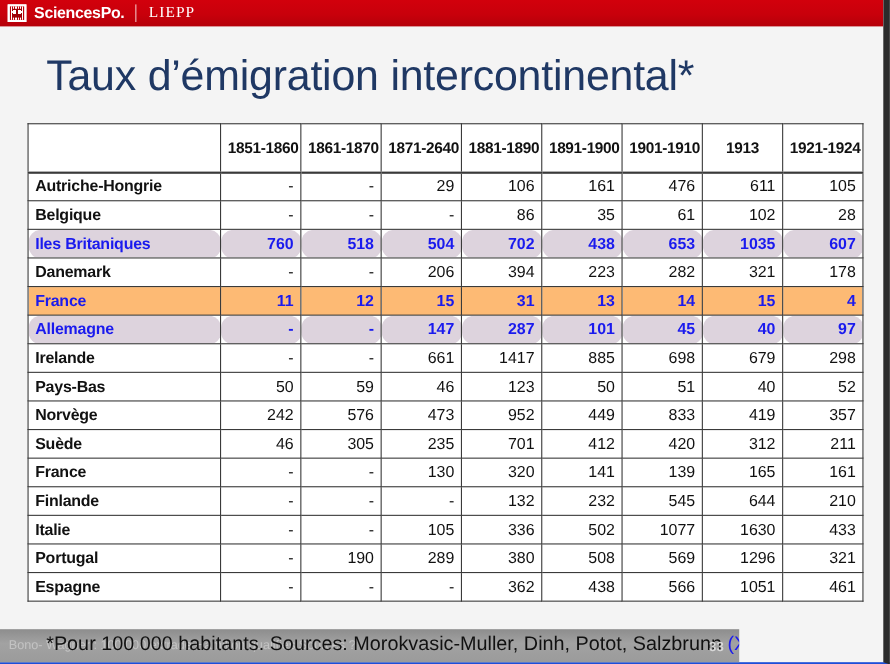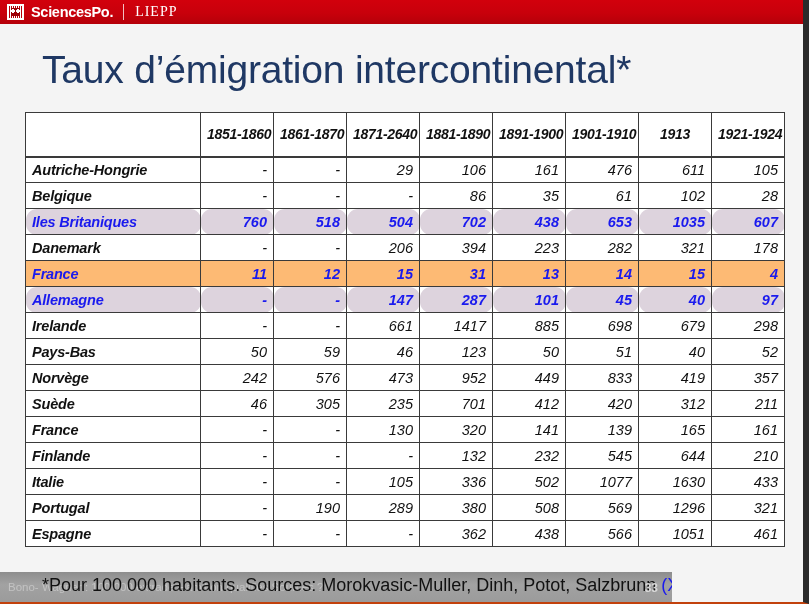--- a/index.html
+++ b/index.html
@@ -11,21 +11,21 @@
     font-family: "Liberation Sans", sans-serif;
   }
   #slide {
     position: relative;
     width: 809px;
     height: 604px;
     overflow: hidden;
     background: #f4f4f4;
     box-sizing: border-box;
     border-right: 6px solid #2b2b2b;
-    border-bottom: 2px solid #c2410c;
+    border-bottom: 2px solid #1d4ed8;
   }
 
   
   #banner {
     position: absolute;
     left: 0; top: 0;
     width: 803px;
     height: 24px;
     background: #d8000f;
     background: linear-gradient(to bottom, #d2000c 0%, #c8000b 55%, #b50009 100%);
@@ -97,21 +97,20 @@
     white-space: nowrap;
     letter-spacing: -0.2px;
   }
 
   
   #table-wrap {
     position: absolute;
     left: 25px;
     top: 112px;
     width: 686px;
-    font-style: italic;
   }
   table {
     border-collapse: collapse;
     width: 100%;
     table-layout: fixed;
     background: #ffffff;
   }
   col.c-country { width: 175px; }
   col.c-val     { width: 73px; }
   th, td {

